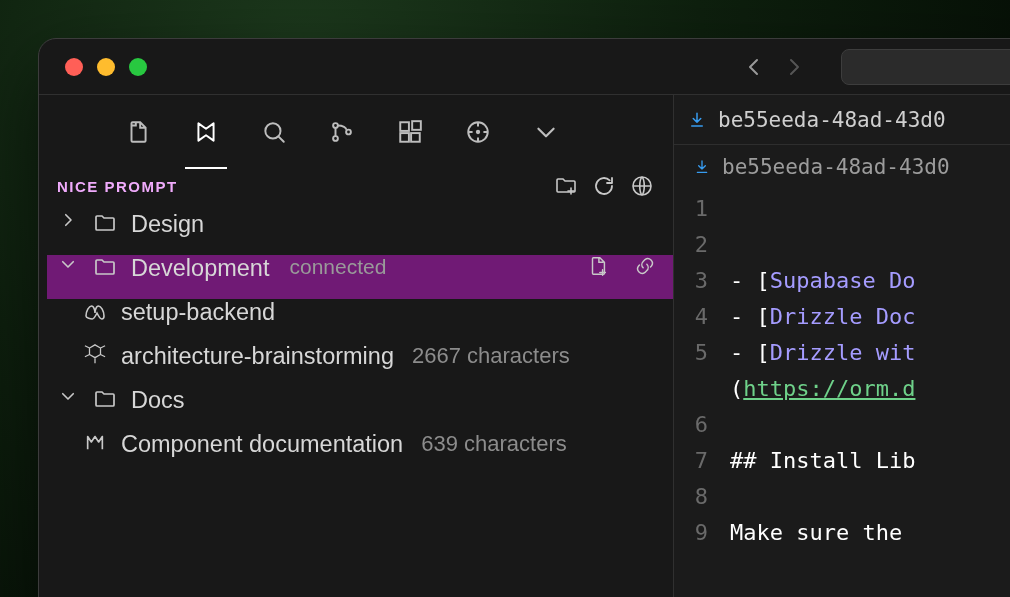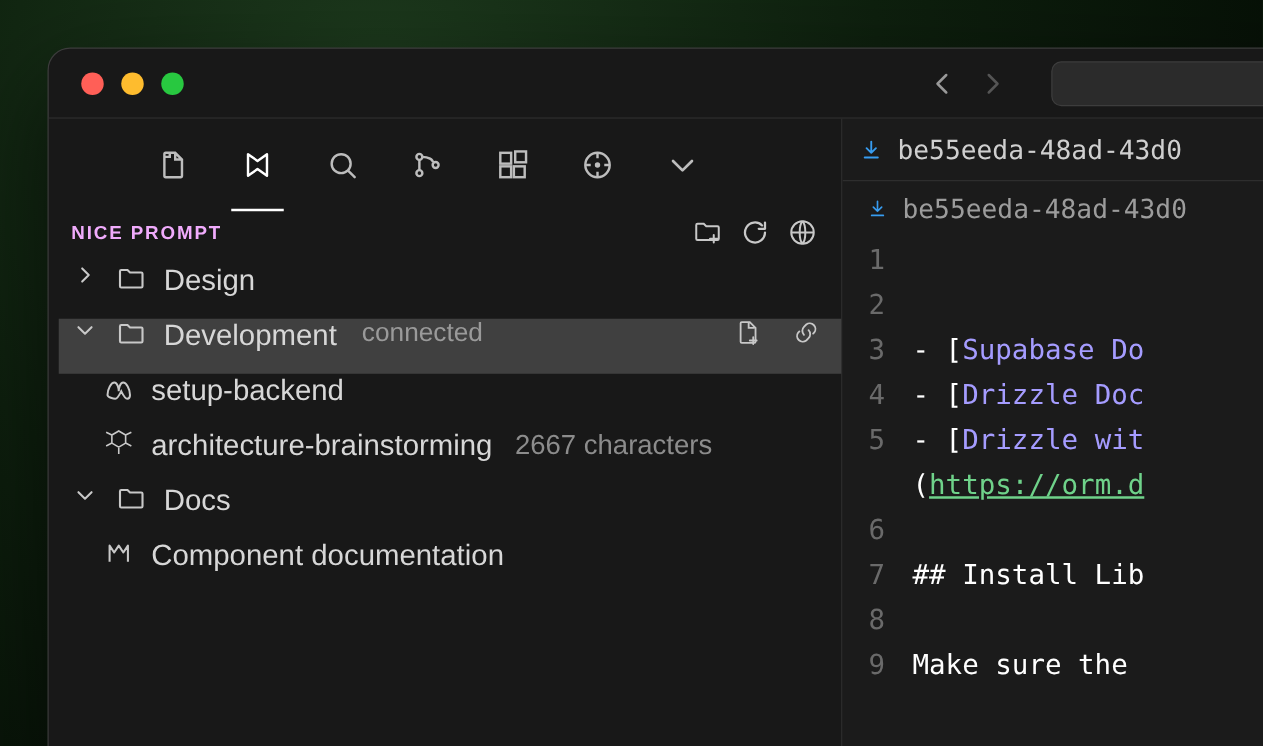--- a/index.html
+++ b/index.html
@@ -104,21 +104,21 @@
   .tree { padding-left: 8px; font-size:23.5px; }
   .row {
     display:flex; align-items:flex-start;
     height:44px;
     padding: 0 16px 0 10px;
     gap:14px;
     color:#d7d7d7;
     cursor:pointer;
     white-space:nowrap;
   }
-  .row.selected { background:#404040; }
+  .row.selected { background:#701a75; }
   .chev { width:22px; display:inline-flex; justify-content:center; color:#c8c8c8; }
   .icon { width:24px; display:inline-flex; justify-content:center; color:#c8c8c8; }
   .meta { color:#8c8c8c; font-size:22px; margin-left:4px; }
   .status { color:#9a9a9a; font-size:21px; margin-left:6px; }
   .row .spacer { flex:1; }
   .rowaction { color:#c8c8c8; display:inline-flex; margin-left:10px; }
   .indent1 { padding-left: 36px; }
 
   
   .edtabs {
@@ -322,20 +322,21 @@
           </span>
           <span>Docs</span>
         </div>
         <div class="row indent1">
           <span class="icon">
             <svg width="22" height="22" viewBox="0 0 24 24" fill="none">
                 <path d="M4 20V6l4 6 4-6 4 6 4-6v14" stroke="currentColor" stroke-width="1.8" stroke-linejoin="round"></path>
               </svg>
           </span>
           <span>Component documentation</span>
+          <span class="meta">639 characters</span>
         </div>
 
       </div>
     </div>
 
     <div class="editor">
       <div class="edtabs">
         <span>
           <svg width="18" height="18" viewBox="0 0 24 24" fill="#379cf0">
               <path d="M12 3v12m0 0l-5-5m5 5l5-5" stroke="#379cf0" stroke-width="2" stroke-linecap="round" stroke-linejoin="round"></path>

